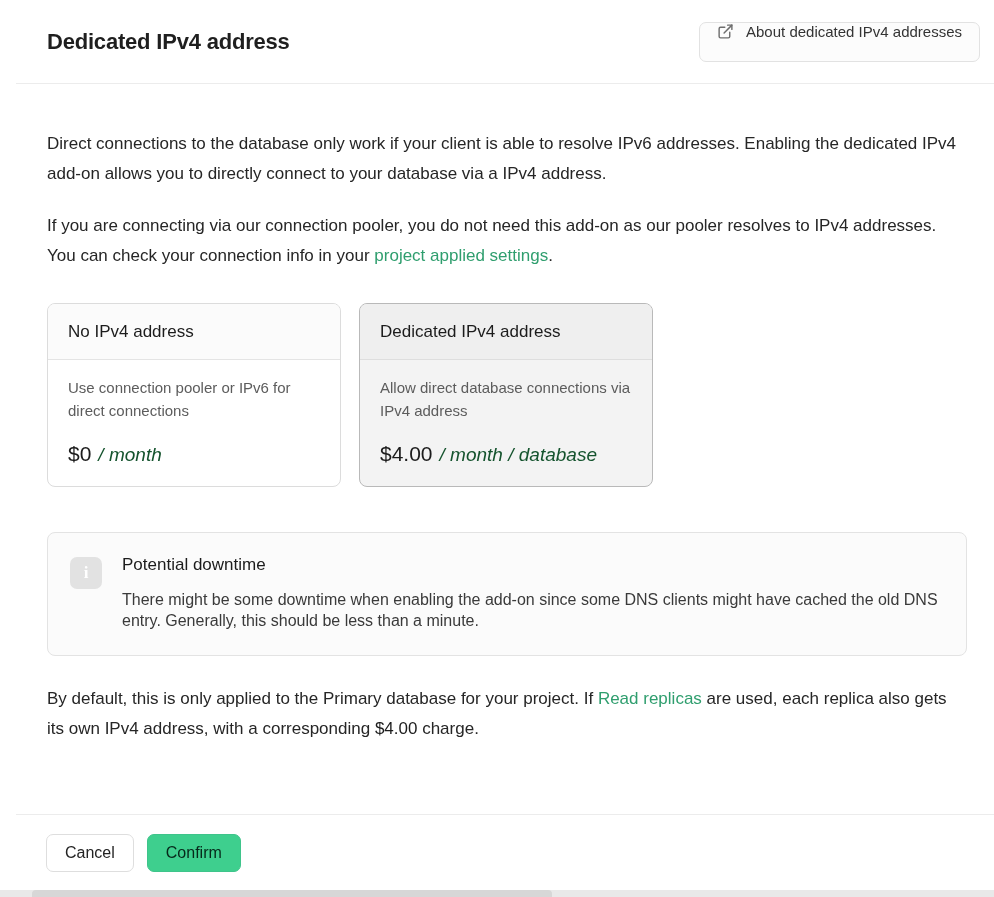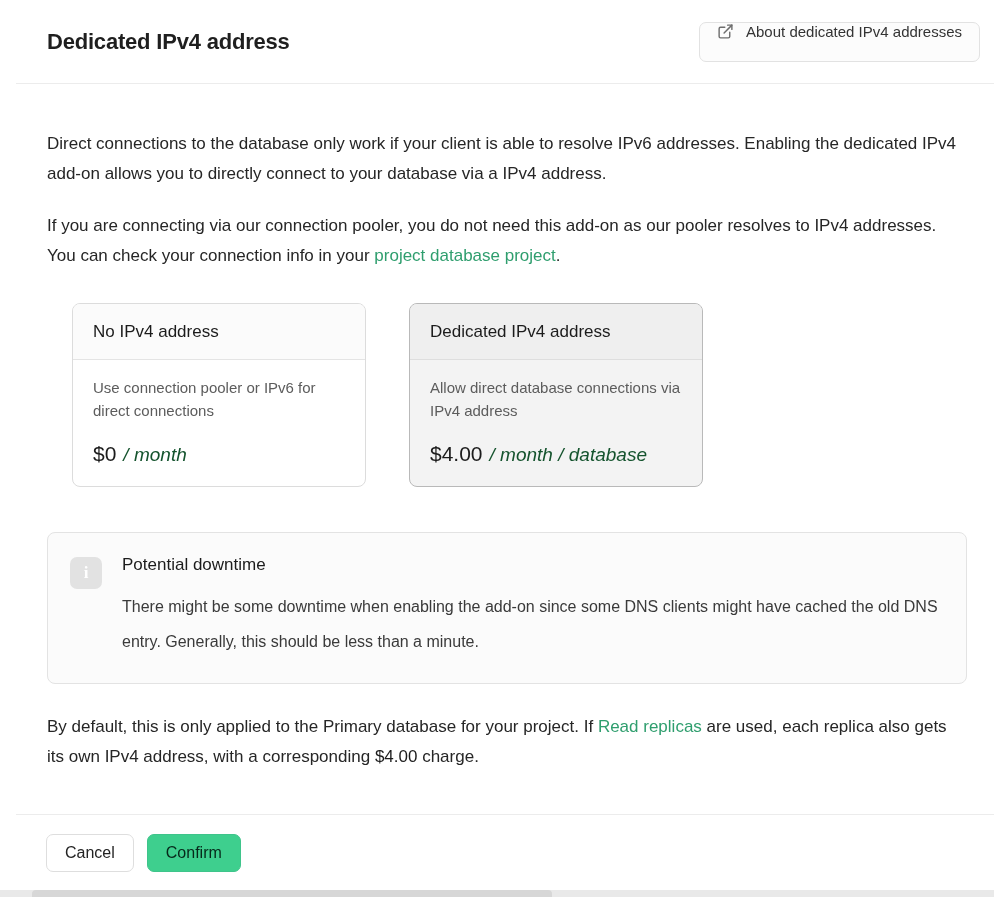--- a/index.html
+++ b/index.html
@@ -83,21 +83,20 @@
     gap: 18px;
     margin-top: 32px;
   }
   .opt-card {
     width: 294px;
     border: 1px solid #dcdcdc;
     border-radius: 8px;
     overflow: hidden;
     background: #ffffff;
     cursor: pointer;
-    margin-left: 25px;
   }
   .opt-card.selected {
     border-color: #b9b9b9;
     background: #f3f3f3;
   }
   .opt-head {
     padding: 18px 20px 17px 20px;
     font-size: 17px;
     font-weight: 500;
     color: #1c1c1c;
@@ -159,21 +158,21 @@
     margin-top: 2px;
   }
   .alert-title {
     font-size: 17px;
     font-weight: 500;
     color: #1c1c1c;
     margin-bottom: 14px;
   }
   .alert-text {
     font-size: 16px;
-    line-height: 35px;
+    line-height: 21px;
     color: #3a3a3a;
   }
   .footnote {
     margin-top: 28px;
     font-size: 17px;
     line-height: 30px;
     color: #262626;
     max-width: 920px;
   }
   .price-inline { color: #1c1c1c; }
@@ -246,21 +245,21 @@
         </svg>
       </span>
       <span>About dedicated IPv4 addresses</span>
     </div>
   </div>
 
   <div class="modal-body">
 
     <p class="para">Direct connections to the database only work if your client is able to resolve IPv6 addresses. Enabling the dedicated IPv4 add-on allows you to directly connect to your database via a IPv4 address.</p>
 
-    <p class="para"><span>If you are connecting via our connection pooler, you do not need this add-on as our pooler resolves to IPv4 addresses. You can check your connection info in your </span><a class="link">project database project</a><span>.</span></p>
+    <p class="para"><span>If you are connecting via our connection pooler, you do not need this add-on as our pooler resolves to IPv4 addresses. You can check your connection info in your </span><a class="link">project applied settings</a><span>.</span></p>
 
     <div class="options">
 
       <div class="opt-card">
         <div class="opt-head">No IPv4 address</div>
         <div class="opt-body">
           <div class="opt-desc">Use connection pooler or IPv6 for direct connections</div>
           <div class="opt-price">
             <span class="price-amt">$0</span>
             <span class="price-unit">/ month</span>

